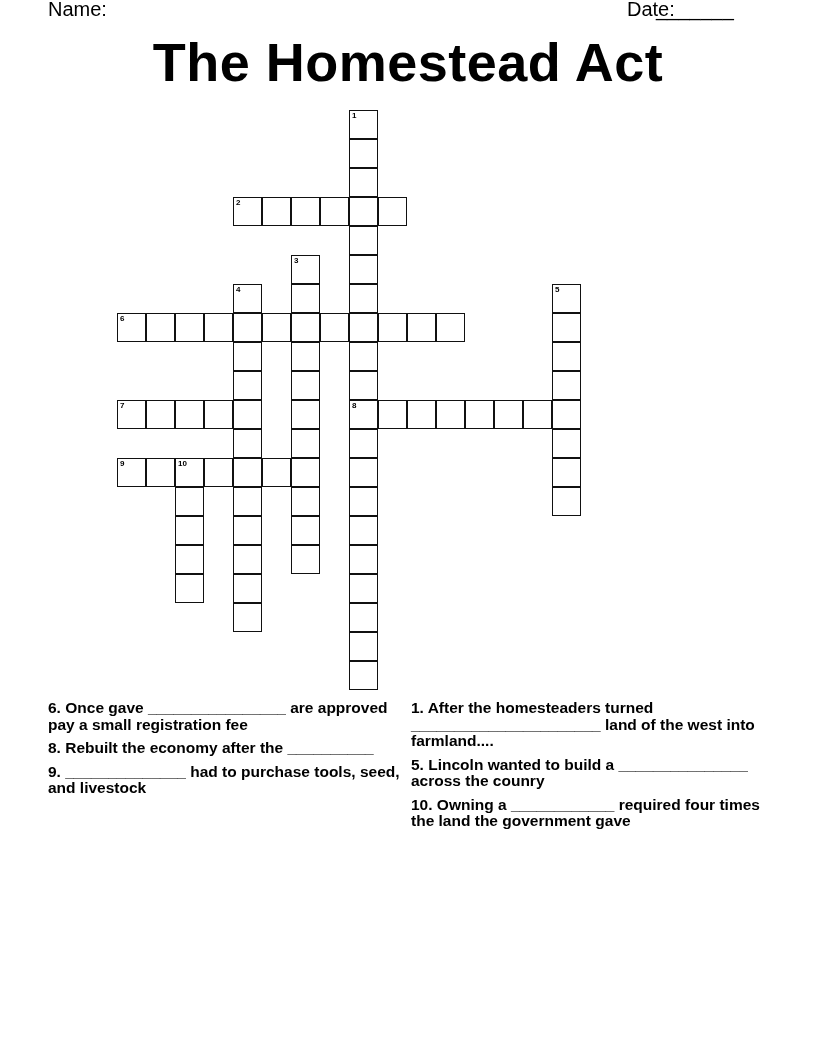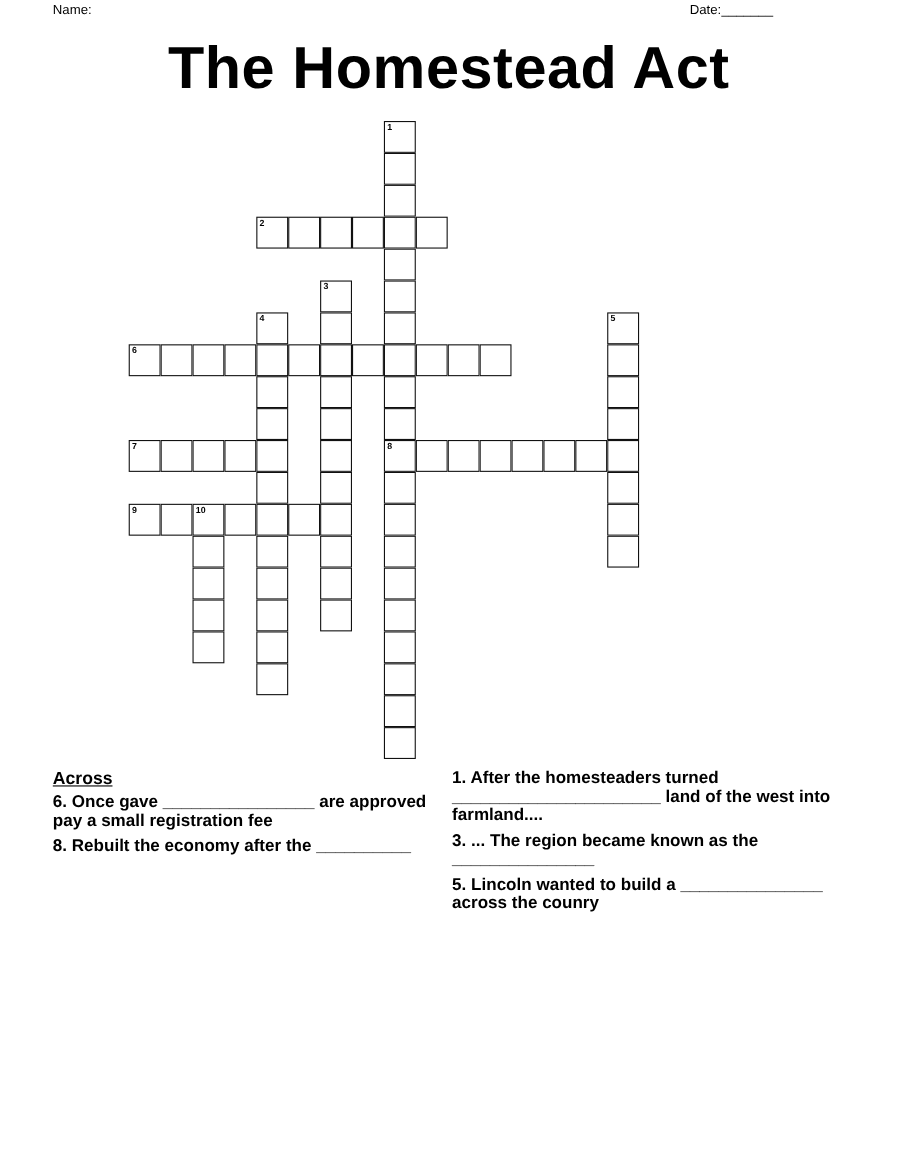--- a/index.html
+++ b/index.html
@@ -1,17 +1,17 @@
 <!DOCTYPE html>
 <html><head>
 <meta charset="utf-8">
 <style>
   html, body { margin: 0; padding: 0; background: #ffffff; }
   body { width: 816px; height: 1056px; position: relative; overflow: hidden; font-family: "Liberation Sans", sans-serif; color: #000; }
-  .header-line { position: absolute; top: 0; left: 48px; width: 700px; height: 20px; font-size: 12px; line-height: 18px; white-space: nowrap; }
+  .header-line { position: absolute; top: 0; left: 48px; width: 700px; height: 20px; font-size: 20px; line-height: 18px; white-space: nowrap; }
   .name-label { position: absolute; left: 0; top: 0; }
   .name-blank { position: absolute; left: 54px; top: 0; }
   .date-label { position: absolute; left: 579px; top: 0; }
   .date-blank { position: absolute; left: 608px; top: 0; }
   .title { position: absolute; top: 30px; left: 0; width: 816px; text-align: center; font-size: 54px; font-weight: bold; letter-spacing: 0.5px; line-height: 64px; }
   .grid { position: absolute; left: 117px; top: 110px; width: 466px; height: 582px; }
   .cell { position: absolute; width: 29px; height: 29px; box-sizing: border-box; border: 1.5px solid #111; background: #fff; }
   .cell-num { position: absolute; left: 2px; top: 0px; font-size: 8px; font-weight: bold; line-height: 10px; }
   .clues { position: absolute; top: 700px; font-weight: bold; font-size: 15.5px; line-height: 16.5px; }
   .clues.across { left: 48px; width: 355px; }
@@ -132,22 +132,22 @@
     </div>
     <div class="cell" style="left: 87px; top: 348px;"></div>
     <div class="cell" style="left: 145px; top: 348px;"></div>
     <div class="cell" style="left: 58px; top: 377px;"></div>
     <div class="cell" style="left: 58px; top: 406px;"></div>
     <div class="cell" style="left: 58px; top: 435px;"></div>
     <div class="cell" style="left: 58px; top: 464px;"></div>
   </div>
 
 <div class="clues across">
-  <h3>Across</h3>
   <div class="clue"><span class="num">6.</span><span> Once gave ________________ are approved pay a small registration fee</span></div>
   <div class="clue"><span class="num">8.</span><span> Rebuilt the economy after the __________</span></div>
+  <div class="clue"><span class="num">9.</span><span> ______________ had to purchase tools, seed, and livestock</span></div>
 </div>
 
 <div class="clues down">
   <div class="clue"><span class="num">1.</span><span> After the homesteaders turned ______________________ land of the west into farmland....</span></div>
-  <div class="clue"><span class="num">3.</span><span> ... The region became known as the _______________</span></div>
   <div class="clue"><span class="num">5.</span><span> Lincoln wanted to build a _______________ across the counry</span></div>
+  <div class="clue"><span class="num">10.</span><span> Owning a ____________ required four times the land the government gave</span></div>
 </div>
 
 </body></html>

